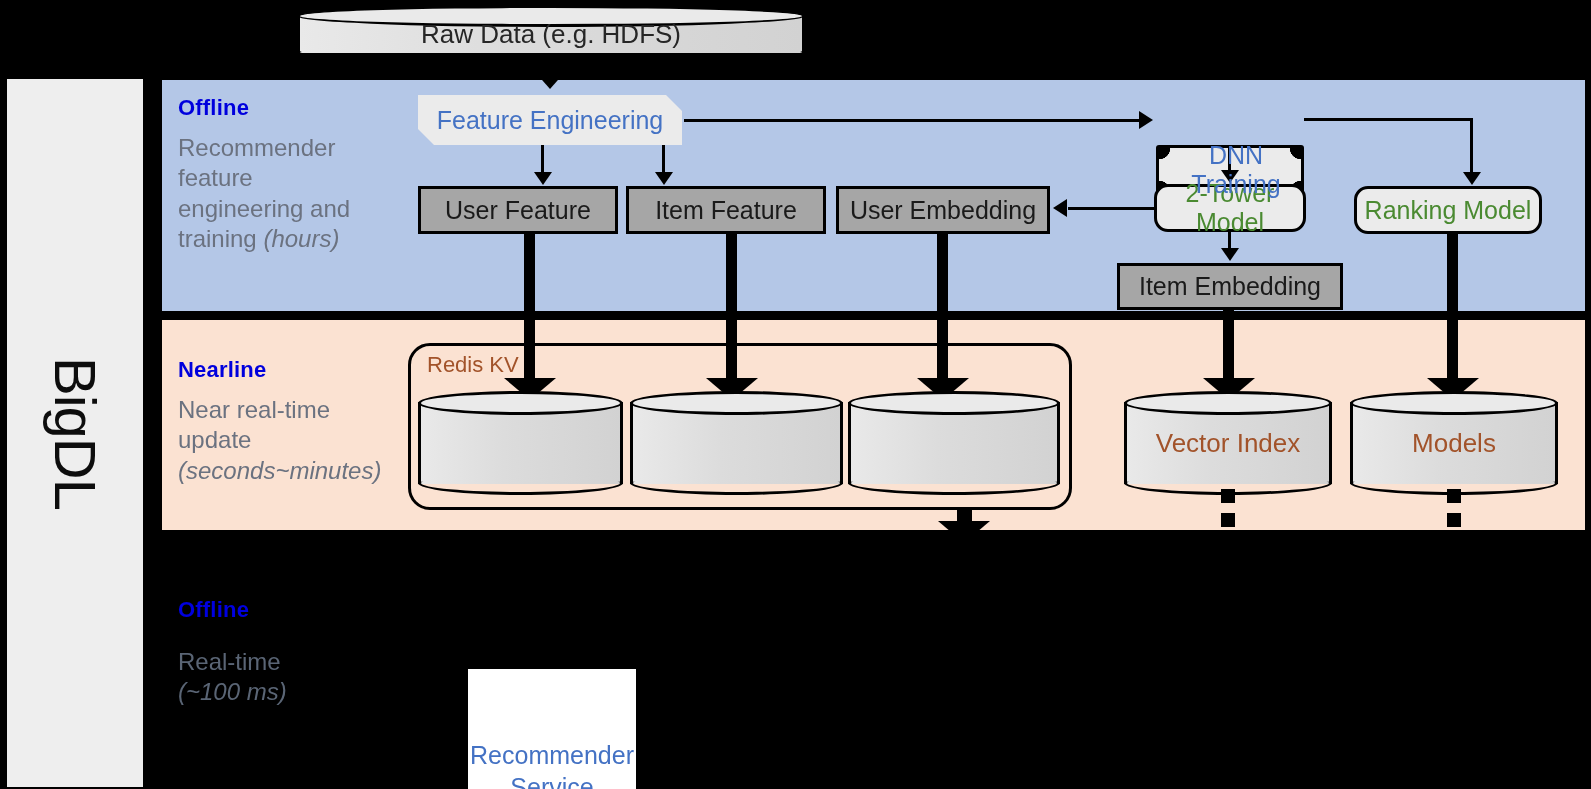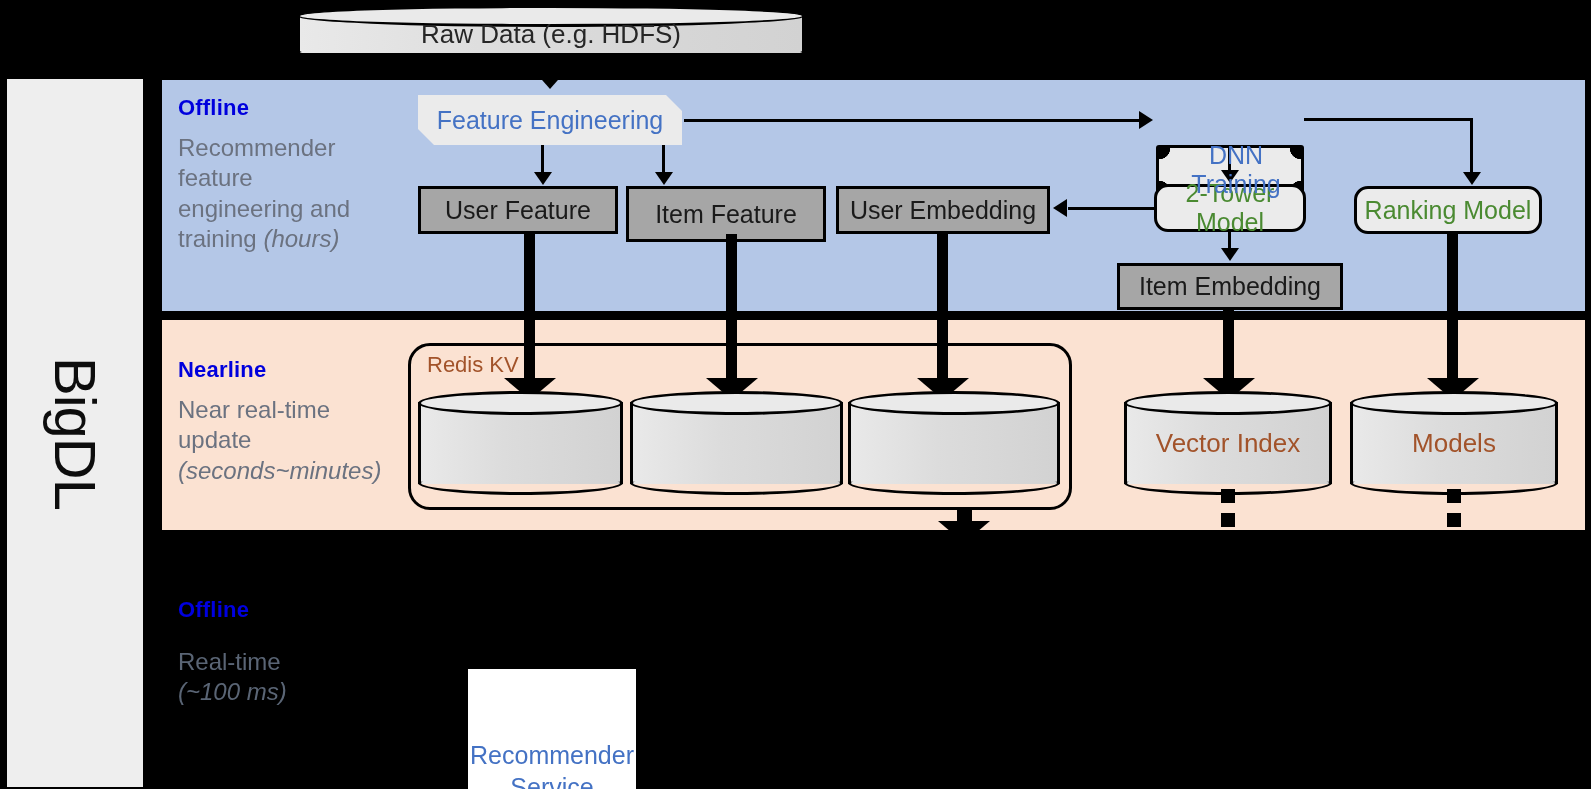--- a/index.html
+++ b/index.html
@@ -148,21 +148,21 @@
     <div class="flange-in"></div>
     <div class="lab">DNN Training</div>
   </div>
 
   <div class="ln thin-h abs" style="left:684px;top:119px;width:455px;"></div>
   <div class="arrow-l abs" style="left:1139px;top:111px;transform:scaleX(-1);"></div>
 
   <div class="abs datastore" style="left:418px;top:186px;width:200px;height:48px;">
     <span>User Feature</span>
   </div>
-  <div class="abs datastore" style="left:626px;top:186px;width:200px;height:56px;">
+  <div class="abs datastore" style="left:626px;top:186px;width:200px;height:48px;">
     <span>Item Feature</span>
   </div>
   <div class="abs datastore" style="left:836px;top:186px;width:214px;height:48px;">
     <span>User Embedding</span>
   </div>
 
   <div class="ln thin-v abs" style="left:541px;top:145px;height:28px;"></div>
   <div class="arrow-d abs" style="left:534px;top:172px;"></div>
   <div class="ln thin-v abs" style="left:662px;top:145px;height:28px;"></div>
   <div class="arrow-d abs" style="left:655px;top:172px;"></div>

